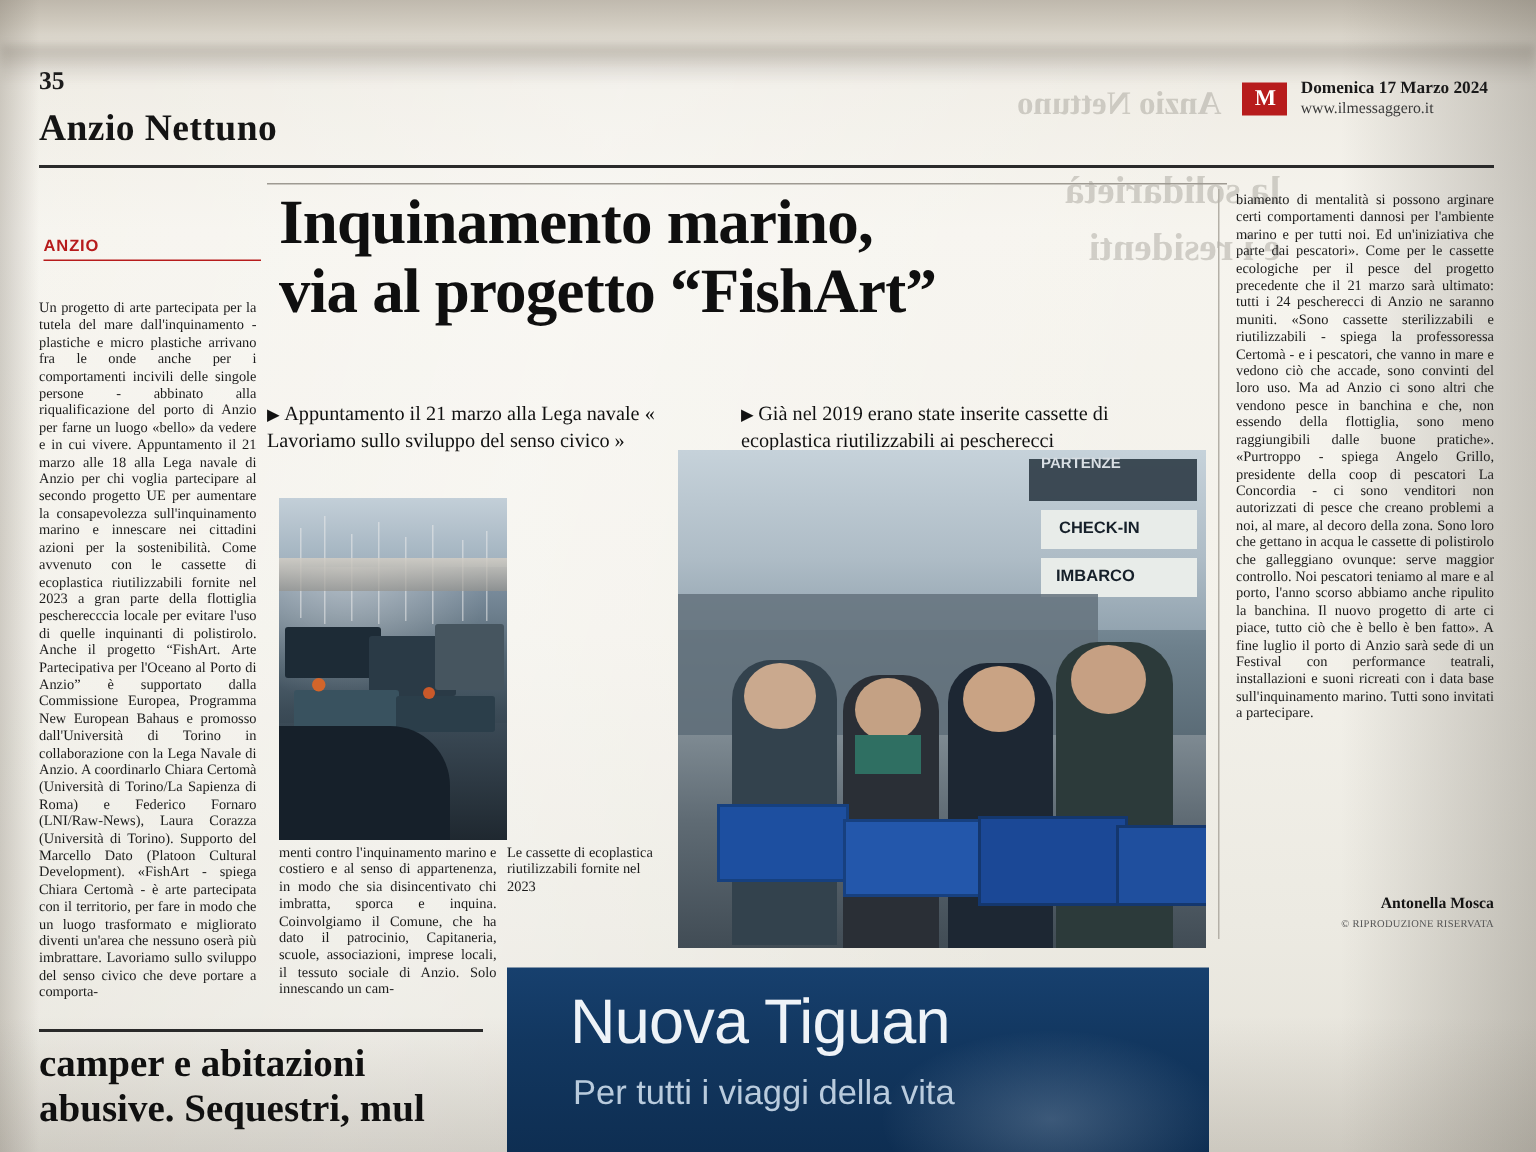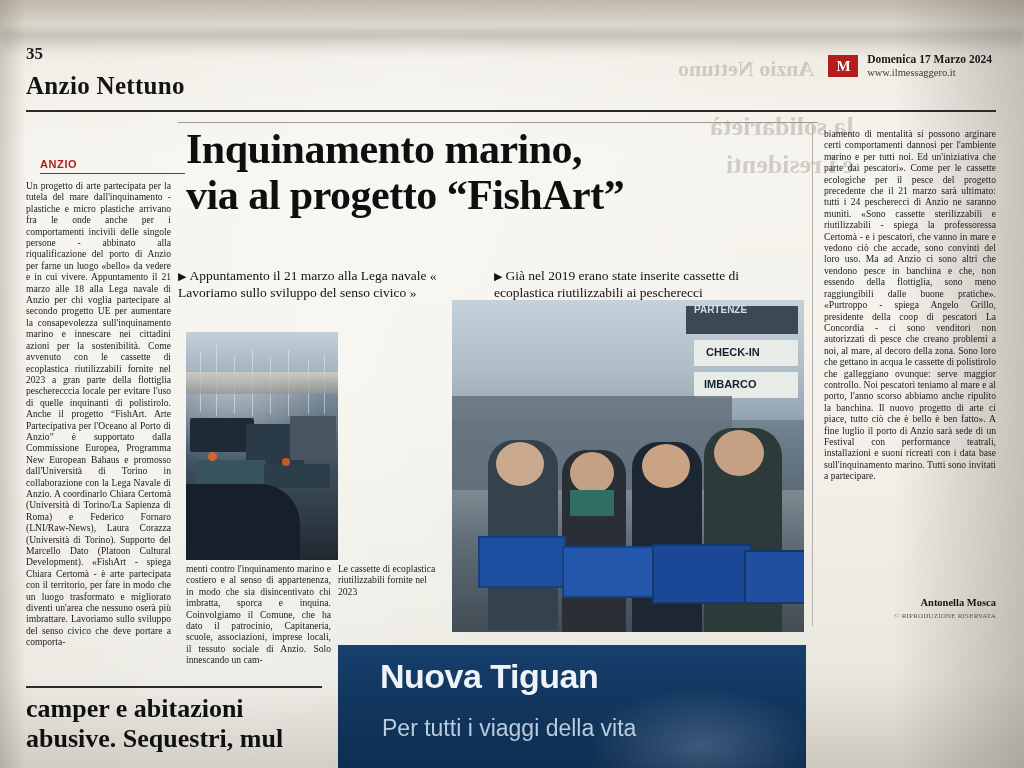--- a/index.html
+++ b/index.html
@@ -155,21 +155,21 @@
       linear-gradient(180deg, #b8c4cc 0%, #9fb0ba 14%, #8496a2 26%, #6d808c 40%, #5a6b76 58%, #46535d 78%, #333e47 100%);
   }
   
   #ad-banner {
     position: absolute; left: 338px; top: 645px; width: 468px; height: 123px;
     background: linear-gradient(180deg, #17406e 0%, #123760 40%, #0e2e52 100%);
     overflow: hidden;
   }
   #ad-title {
     position: absolute; left: 42px; top: 12px;
-    color: #eef3f8; font-size: 34px; font-weight: bold; letter-spacing: -0.5px;
+    color: #eef3f8; font-size: 42px; font-weight: normal; letter-spacing: -0.5px;
     font-family: "Liberation Sans", sans-serif;
   }
   #ad-sub {
     position: absolute; left: 44px; top: 70px;
     color: #b9cbdd; font-size: 23px; font-family: "Liberation Sans", sans-serif;
   }
   #ad-car {
     position: absolute; right: -10px; bottom: -4px; width: 230px; height: 86px;
     background: radial-gradient(ellipse at 50% 70%, rgba(220,232,244,.22), rgba(220,232,244,0) 70%);
   }
@@ -233,25 +233,25 @@
 
   <div id="subheads">
     <div class="subhead">
       <span class="arrow">▶</span><span>Appuntamento il 21 marzo alla Lega navale « Lavoriamo sullo sviluppo del senso civico »</span>
     </div>
     <div class="subhead">
       <span class="arrow">▶</span><span>Già nel 2019 erano state inserite cassette di ecoplastica riutilizzabili ai pescherecci</span>
     </div>
   </div>
 
-  <div style="position:absolute; left:40px; top:158px; width:145px;">
+  <div style="position:absolute; left:29px; top:158px; width:145px;">
     <div class="kicker">ANZIO</div>
     <div class="kicker-rule"></div>
   </div>
-  <div class="body-col" id="col1" style="left:26px; top:180px; width:145px; height:478px;">
+  <div class="body-col" id="col1" style="left:26px; top:200px; width:145px; height:478px;">
     <p>Un progetto di arte partecipata per la tutela del mare dall'inquinamento - plastiche e micro plastiche arrivano fra le onde anche per i comportamenti incivili delle singole persone - abbinato alla riqualificazione del porto di Anzio per farne un luogo «bello» da vedere e in cui vivere. Appuntamento il 21 marzo alle 18 alla Lega navale di Anzio per chi voglia partecipare al secondo progetto UE per aumentare la consapevolezza sull'inquinamento marino e innescare nei cittadini azioni per la sostenibilità. Come avvenuto con le cassette di ecoplastica riutilizzabili fornite nel 2023 a gran parte della flottiglia pescherecccia locale per evitare l'uso di quelle inquinanti di polistirolo. Anche il progetto “FishArt. Arte Partecipativa per l'Oceano al Porto di Anzio” è supportato dalla Commissione Europea, Programma New European Bahaus e promosso dall'Università di Torino in collaborazione con la Lega Navale di Anzio. A coordinarlo Chiara Certomà (Università di Torino/La Sapienza di Roma) e Federico Fornaro (LNI/Raw-News), Laura Corazza (Università di Torino). Supporto del Marcello Dato (Platoon Cultural Development). «FishArt - spiega Chiara Certomà - è arte partecipata con il territorio, per fare in modo che un luogo trasformato e migliorato diventi un'area che nessuno oserà più imbrattare. Lavoriamo sullo sviluppo del senso civico che deve portare a comporta-</p>
   </div>
 
   <div class="body-col" id="col2" style="left:186px; top:563px; width:145px; height:110px;">
     <p>menti contro l'inquinamento marino e costiero e al senso di appartenenza, in modo che sia disincentivato chi imbratta, sporca e inquina. Coinvolgiamo il Comune, che ha dato il patrocinio, Capitaneria, scuole, associazioni, imprese locali, il tessuto sociale di Anzio. Solo innescando un cam-</p>
   </div>
 
   <div id="col-rule-right"></div>
   <div class="body-col" id="col3" style="left:824px; top:128px; width:172px; height:465px;">
     <p>biamento di mentalità si possono arginare certi comportamenti dannosi per l'ambiente marino e per tutti noi. Ed un'iniziativa che parte dai pescatori». Come per le cassette ecologiche per il pesce del progetto precedente che il 21 marzo sarà ultimato: tutti i 24 pescherecci di Anzio ne saranno muniti. «Sono cassette sterilizzabili e riutilizzabili - spiega la professoressa Certomà - e i pescatori, che vanno in mare e vedono ciò che accade, sono convinti del loro uso. Ma ad Anzio ci sono altri che vendono pesce in banchina e che, non essendo della flottiglia, sono meno raggiungibili dalle buone pratiche». «Purtroppo - spiega Angelo Grillo, presidente della coop di pescatori La Concordia - ci sono venditori non autorizzati di pesce che creano problemi a noi, al mare, al decoro della zona. Sono loro che gettano in acqua le cassette di polistirolo che galleggiano ovunque: serve maggior controllo. Noi pescatori teniamo al mare e al porto, l'anno scorso abbiamo anche ripulito la banchina. Il nuovo progetto di arte ci piace, tutto ciò che è bello è ben fatto». A fine luglio il porto di Anzio sarà sede di un Festival con performance teatrali, installazioni e suoni ricreati con i data base sull'inquinamento marino. Tutti sono invitati a partecipare.</p>

